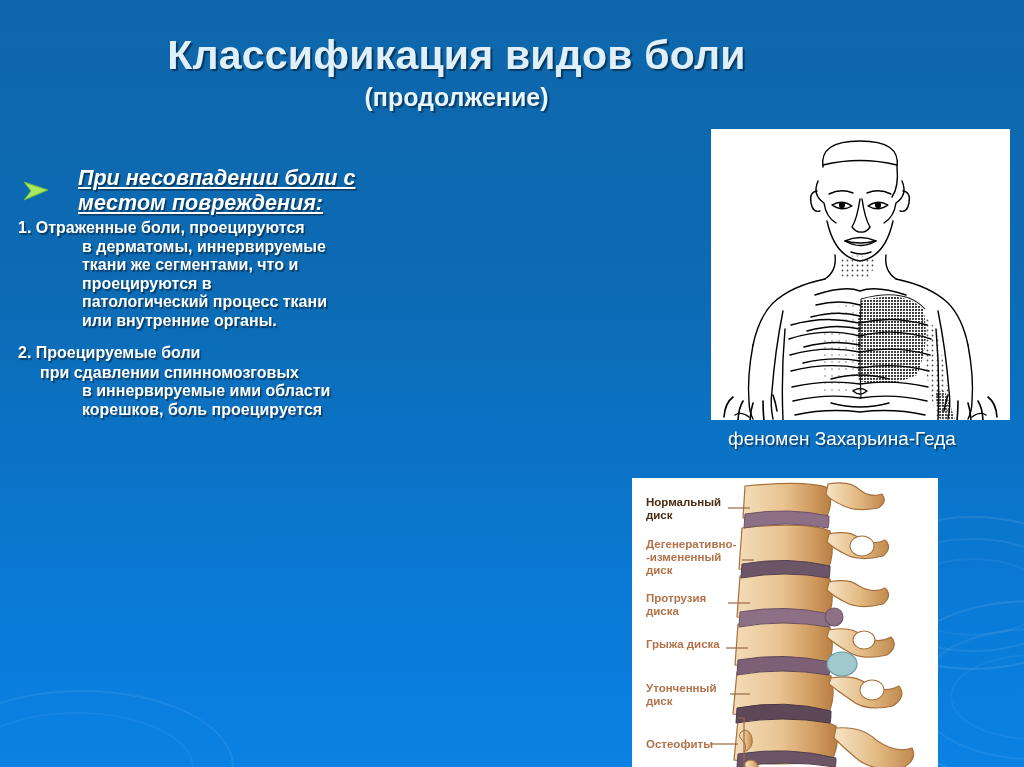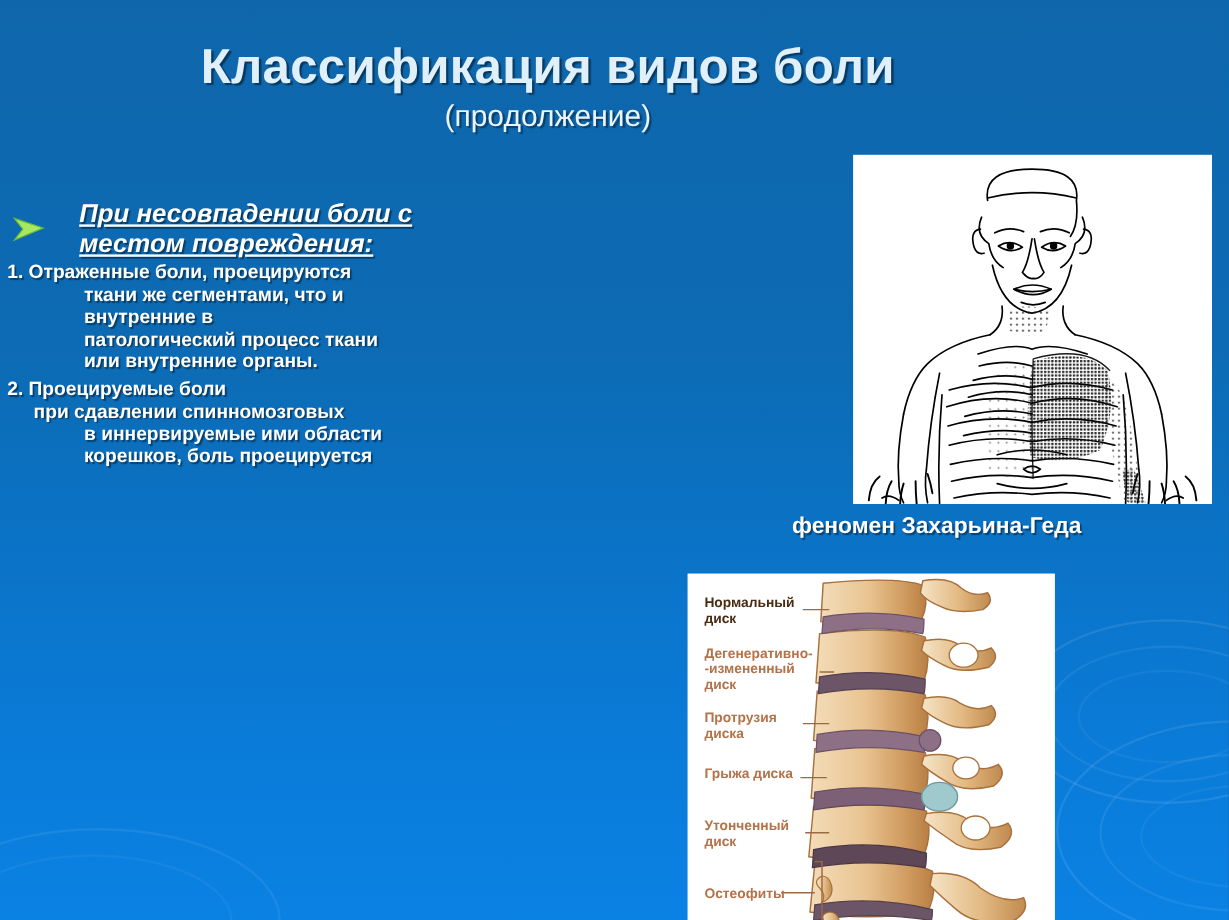--- a/index.html
+++ b/index.html
@@ -41,30 +41,30 @@
     font-weight: bold;
     color: #dff0fb;
     letter-spacing: .2px;
     text-shadow: 2px 2px 1px rgba(0,0,0,0.45);
     line-height: 1.06;
     padding-left: 48px;
   }
   #title-sub {
     margin-top: 6px;
     font-size: 25px;
-    font-weight: normal;
+    font-weight: bold;
     color: #e9f4fd;
     text-shadow: 2px 2px 1px rgba(0,0,0,0.40);
     padding-left: 48px;
   }
 
   
   #body-text {
     position: absolute;
-    left: 0; top: 166px;
+    left: 12px; top: 166px;
     width: 600px;
     color: #ffffff;
   }
   .bullet-row {
     position: relative;
     display: flex;
     align-items: flex-start;
     padding-left: 8px;
   }
   .arrow-bullet {
@@ -94,43 +94,44 @@
     padding-left: 6px;
   }
   .num-item .cont {
     display: block;
     padding-left: 64px;
   }
   .num-item .cont-sm {
     display: block;
     padding-left: 22px;
   }
-  #item2 { margin-top: 4px; }
+  #item2 { margin-top: 14px; }
   #item2-tail { margin-top: 1px; }
 
   
   .pic {
     position: absolute;
     background: #ffffff;
     overflow: hidden;
   }
   #torso-pic {
     left: 711px; top: 129px;
     width: 299px; height: 291px;
   }
   #spine-pic {
-    left: 573px; top: 478px;
+    left: 632px; top: 478px;
     width: 306px; height: 289px;
   }
   #torso-caption {
     position: absolute;
     left: 660px; top: 428px;
     width: 364px;
+    text-align: center;
     font-size: 19px;
-    font-weight: bold;
+    font-weight: normal;
     color: #ffffff;
     text-shadow: 1.5px 1.5px 1px rgba(0,0,0,0.45);
   }
 </style>
 </head>
 <body>
 
 <div id="slide">
 
   <div class="ripple" style="left:846px; top:516px; width:250px; height:150px;"></div>
@@ -153,22 +154,23 @@
       <span class="arrow-bullet" style="position:absolute;left:10px;top:6px;">
         <svg width="30" height="22" viewBox="0 0 30 22" xmlns="http://www.w3.org/2000/svg">
           <path d="M2 2 L26 10 L2 20 L9 11 Z" fill="#a6e85f" stroke="#6cb83a" stroke-width="1"></path>
         </svg>
       </span>
       <div class="lead-text">При несовпадении боли с местом повреждения:</div>
     </div>
 
     <div class="num-item" id="item1">
       <span><span>1.</span> <span>Отраженные боли, проецируются</span></span>
+      <span class="cont">в дерматомы, иннервируемые</span>
       <span class="cont">ткани же сегментами, что и</span>
-      <span class="cont">внутренние в</span>
+      <span class="cont">проецируются в</span>
       <span class="cont">патологический процесс ткани</span>
       <span class="cont">или внутренние органы.</span>
     </div>
 
     <div class="num-item" id="item2">
       <span><span>2.</span> <span>Проецируемые боли</span></span>
     </div>
     <div class="num-item" id="item2-tail">
       <span class="cont-sm">при сдавлении спинномозговых</span>
       <span class="cont">в иннервируемые ими области</span>

